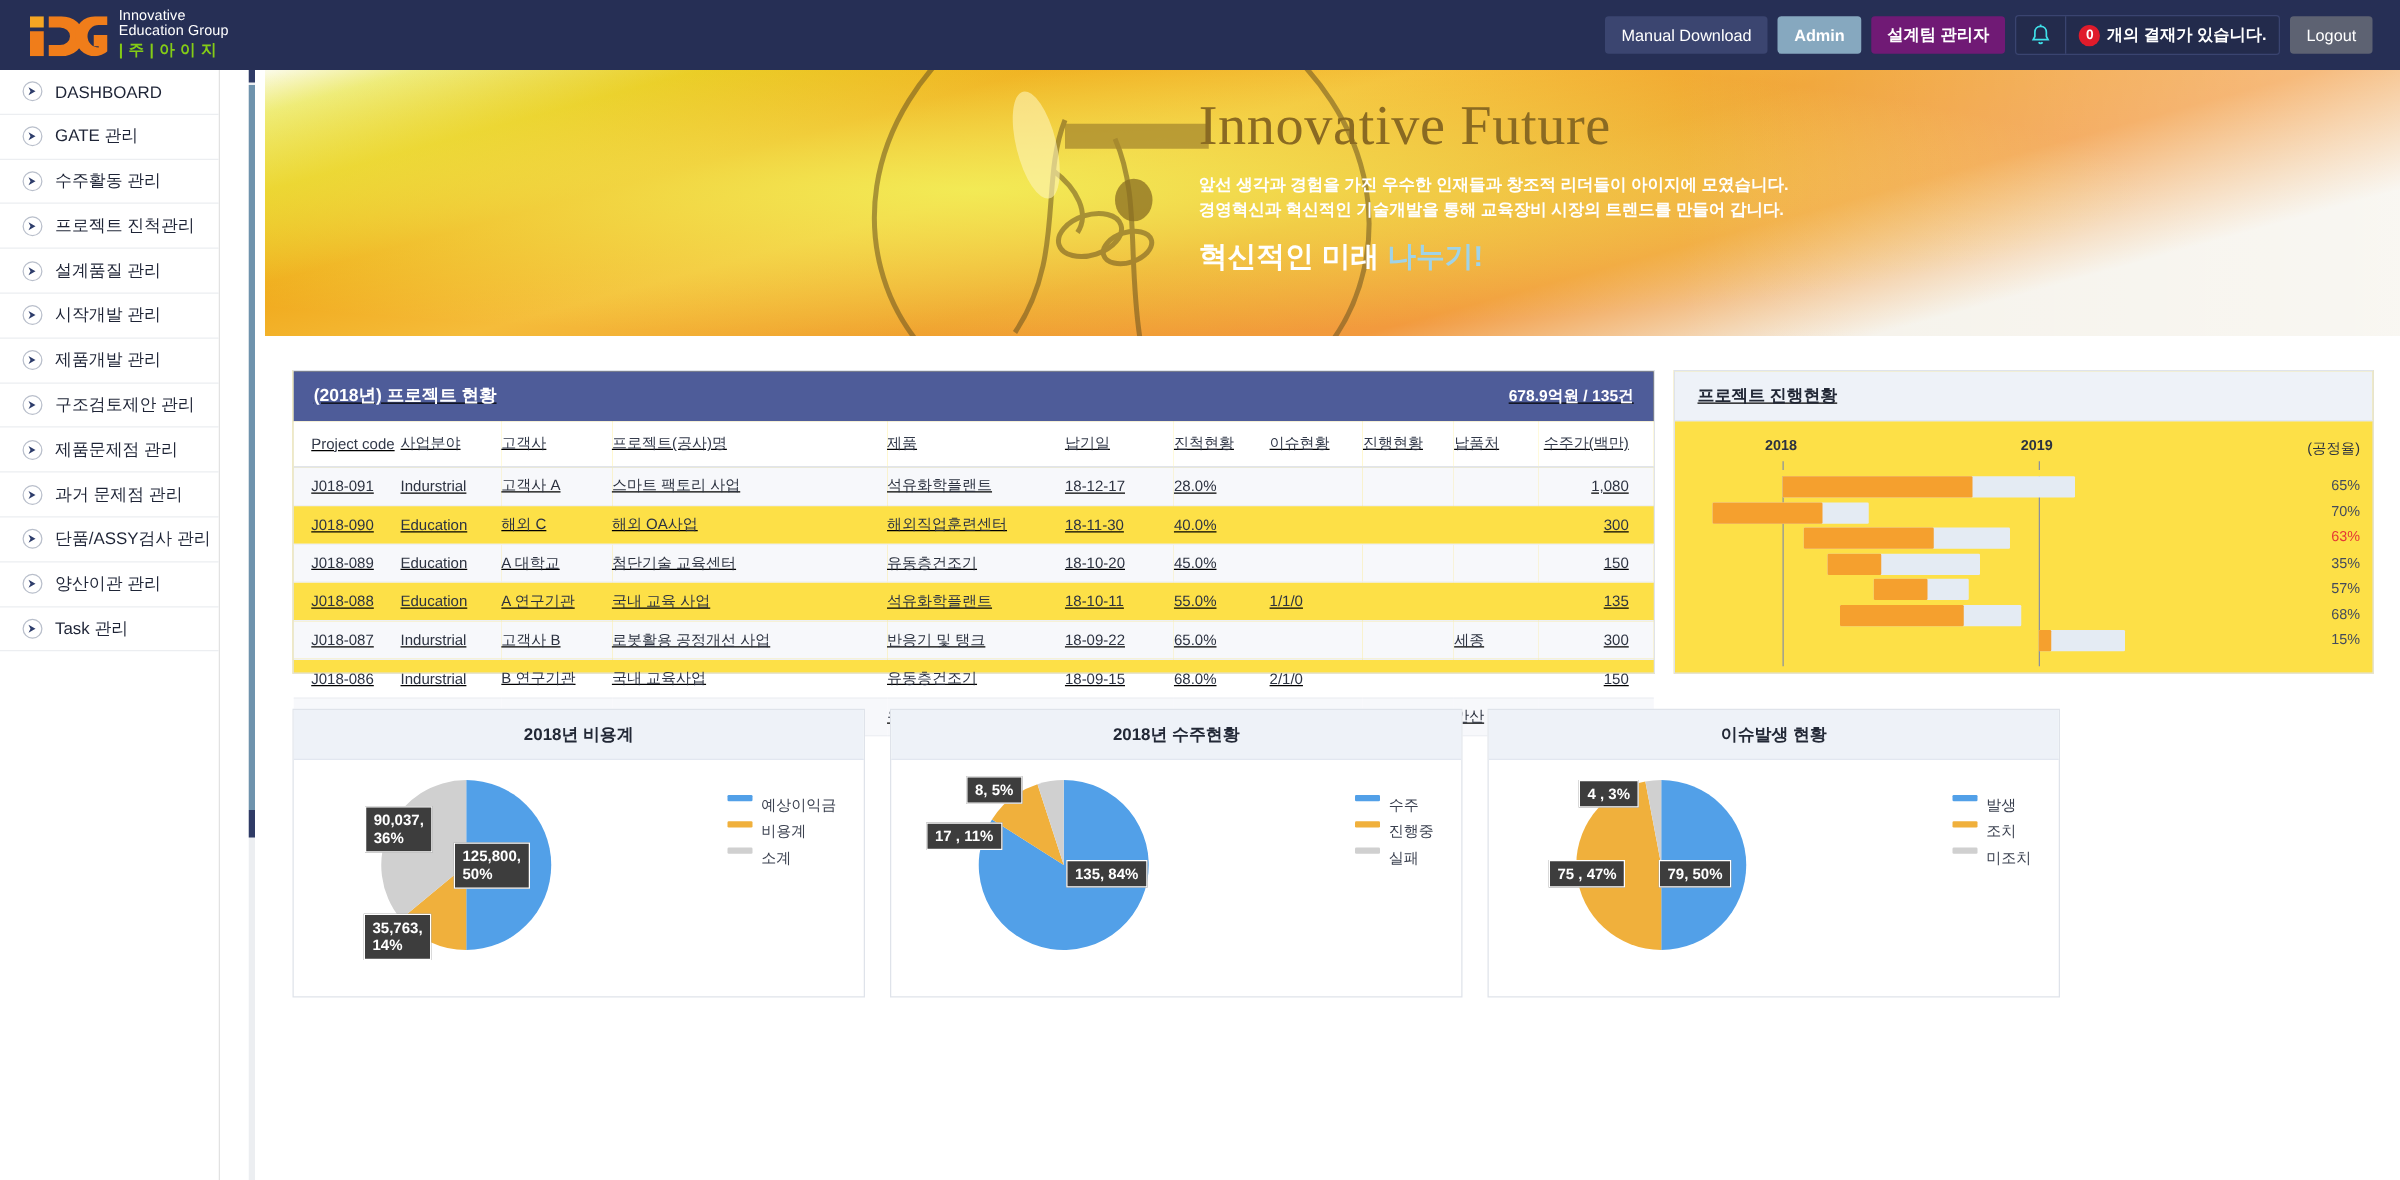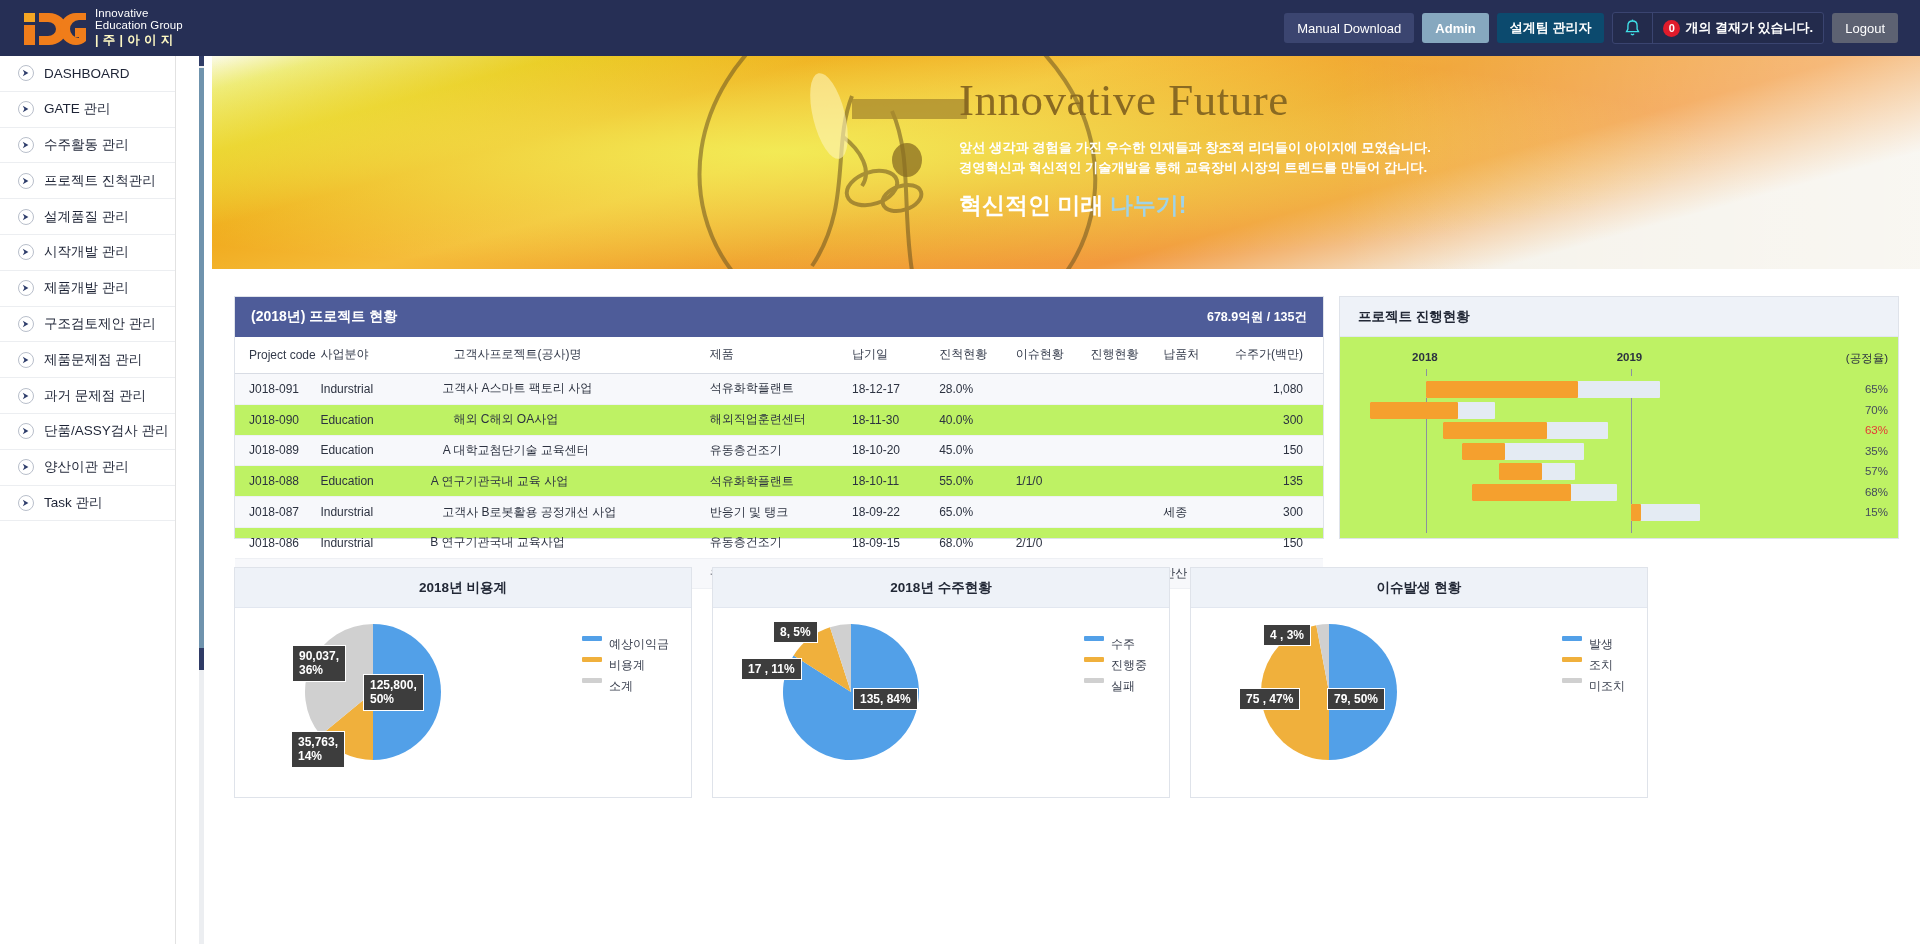--- a/index.html
+++ b/index.html
@@ -11,35 +11,35 @@
   
   #topbar{
     position:absolute; left:0; top:0; width:1920px; height:56px;
     background:#262f55;
     display:flex; align-items:center;
   }
   #logo-area{ width:210px; height:56px; display:flex; align-items:center; padding-left:24px; }
   .logo-mark{ display:flex; align-items:flex-end; height:34px; }
   .logo-text-block{ margin-left:9px; line-height:1.04; padding-bottom:1px;}
   .logo-l1,.logo-l2{ color:#ffffff; font-size:11.5px; letter-spacing:.1px; white-space:nowrap;}
-  .logo-l3{ color:#fef9c3; font-size:12.5px; font-weight:bold; letter-spacing:.4px; white-space:nowrap; margin-top:3px;}
+  .logo-l3{ color:#84cc16; font-size:12.5px; font-weight:bold; letter-spacing:.4px; white-space:nowrap; margin-top:3px;}
   #header-actions{
     margin-left:auto; margin-right:22px;
     display:flex; align-items:center; gap:8px; height:56px;
   }
   .hbtn{
     height:30px; padding:0 13px; border-radius:3px;
     display:flex; align-items:center; justify-content:center;
     font-size:13px; color:#ffffff; white-space:nowrap; cursor:pointer;
     border:none;
     font-family:"Liberation Sans",sans-serif;
   }
   .hbtn.dark   { background:#3b4570; }
   .hbtn.admin  { background:#86a8bf; color:#ffffff; font-weight:bold; }
-  .hbtn.teal   { background:#0c4a6e; font-weight:bold; }
+  .hbtn.teal   { background:#701a75; font-weight:bold; }
   .hbtn.logout { background:#5d6272; }
   #notify-box{
     height:32px; display:flex; align-items:center; gap:0px;
     background:#232b4c; border:1px solid #3a4470; border-radius:3px;
     padding:0 10px 0 0;
   }
   #bell-cell{
     width:40px; height:30px; display:flex; align-items:center; justify-content:center;
     border-right:1px solid #3a4470;
   }
@@ -80,41 +80,41 @@
   .banner-text{ position:absolute; left:747px; top:18px; width:900px; }
   #banner-title{
     font-family:"Liberation Serif","DejaVu Serif",serif;
     font-size:45px; color:#8a6a22; letter-spacing:.5px;
   }
   #banner-sub{ margin-top:12px; font-size:23px; font-weight:bold; color:#ffffff; }
   #banner-sub .accent{ color:#9fd3e8; }
   #banner-desc{ margin-top:12px; font-size:13.2px; font-weight:bold; color:#ffffff; line-height:1.5; }
   
   #main{ position:absolute; left:212px; top:269px; width:1708px; height:675px; background:#fff; }
-  .panel{ background:#bef264; border:1px solid #e3e6ec; }
+  .panel{ background:#fde047; border:1px solid #e3e6ec;text-decoration:underline; }
   
   #proj-panel{ position:absolute; left:22px; top:27px; width:1090px; height:243px; border:1px solid #dfe3ea; }
   #proj-head{
     height:40px; background:#4e5c99; display:flex; align-items:center;
     padding:0 16px; color:#fff;
   }
   #proj-head-title{ font-size:14px; font-weight:bold; }
   #proj-head-right{ margin-left:auto; font-size:12.5px; font-weight:bold; }
   table.ptable{ width:100%; border-collapse:collapse; }
   table.ptable th{
     font-size:12px; font-weight:normal; color:#333a4a; padding:9px 0 10px 0;
     border-bottom:1px solid #d8dce4; background:#ffffff; white-space:nowrap;
   }
   table.ptable td{
     font-size:12px; color:#2c3240; padding:6.4px 0; border-bottom:1px solid #eef0f4; white-space:nowrap;
   }
   table.ptable tbody tr:nth-child(odd){ background:#f7f8fb; }
   .c-code{ width:86px; text-align:left; padding-left:14px !important;}
   .c-biz { width:84px; text-align:left;}
-  .c-cust{ width:92px; text-align:right;}
+  .c-cust{ width:92px; text-align:left;}
   .c-proj{ width:230px; text-align:left;}
   .c-prod{ width:148px; text-align:left;}
   .c-date{ width:92px; text-align:left;}
   .c-prog{ width:80px; text-align:left;}
   .c-iss { width:78px; text-align:left;}
   .c-deli{ width:76px; text-align:left;}
   .c-dest{ width:72px; text-align:left;}
   .c-amt { width:92px; text-align:right; padding-right:20px !important;}
   .blue{ color:#3c78d8; }
   

